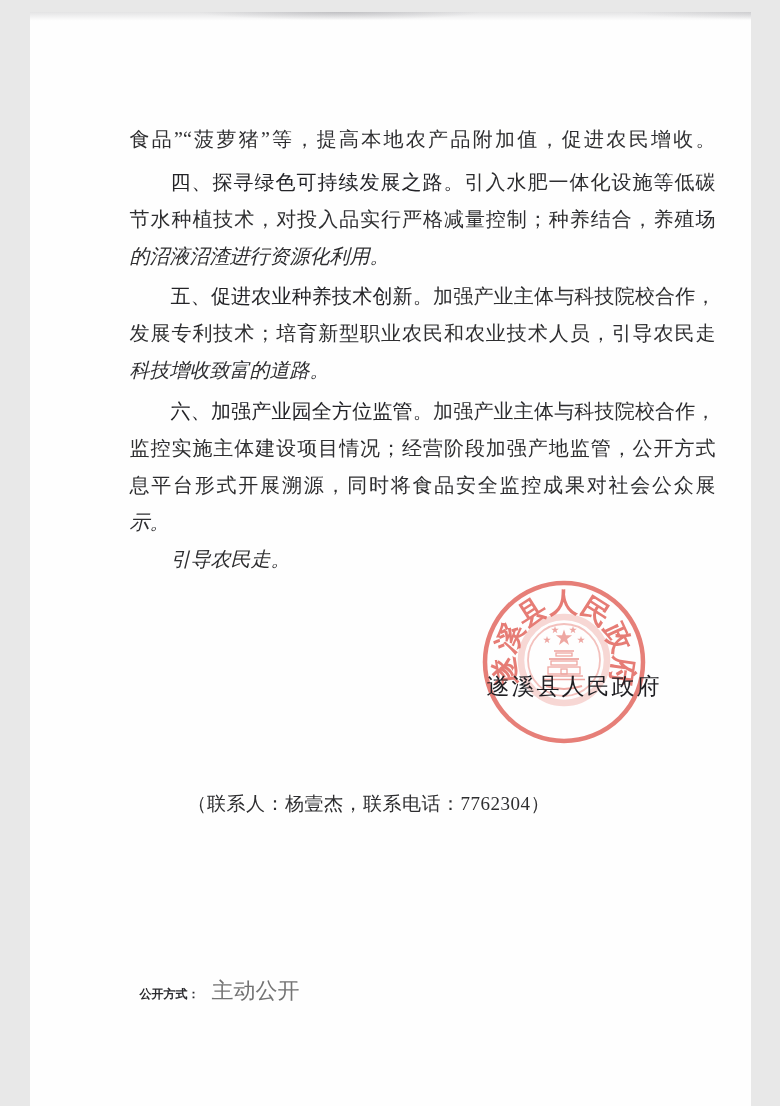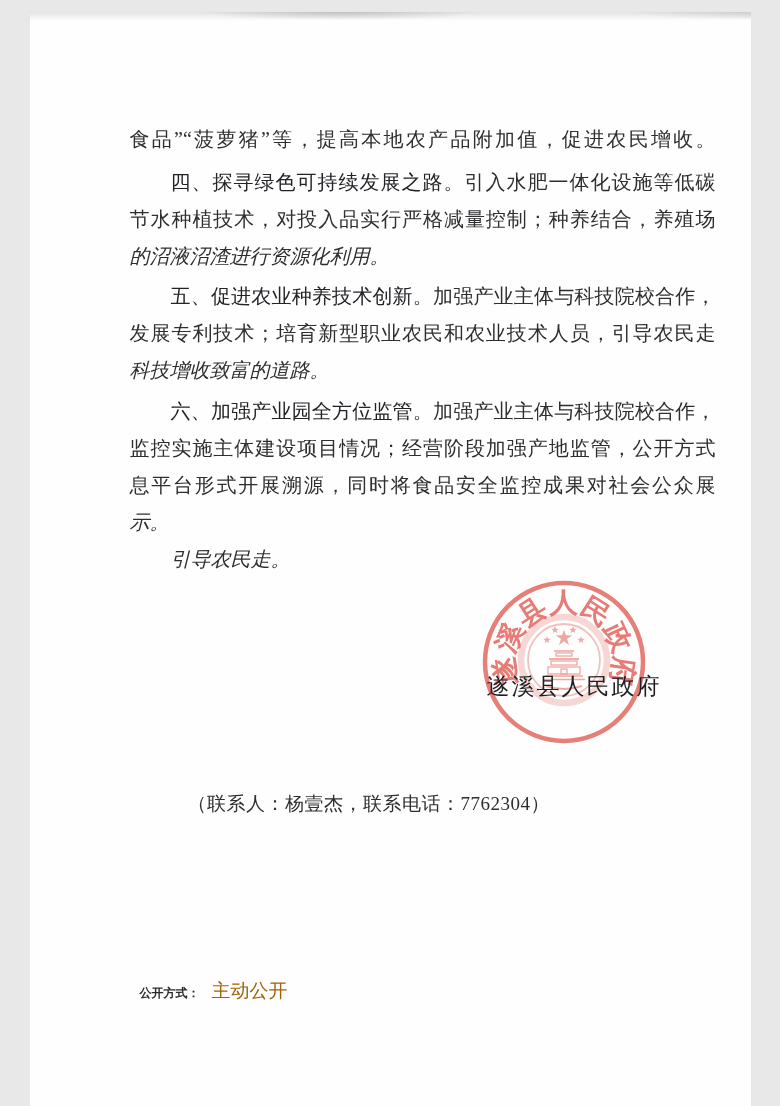--- a/index.html
+++ b/index.html
@@ -66,21 +66,21 @@
   }
   .disclosure{
     position:absolute;left:110px;top:966px;
     white-space:nowrap;height:26px;line-height:26px;
   }
   .disclosure .lbl{
     font-family:Liberation Sans, sans-serif;
     font-weight:bold;font-size:12px;color:#2a2a2e;
   }
   .disclosure .val{
-    font-size:19px;color:#a16207;margin-left:12px;
+    font-size:22px;color:#737373;margin-left:12px;
   }
 </style>
 </head>
 <body>
 
 <div class="page">
 
   <div class="scan-edge"></div>
   <div class="smudge a"></div>
   <div class="smudge b"></div>

